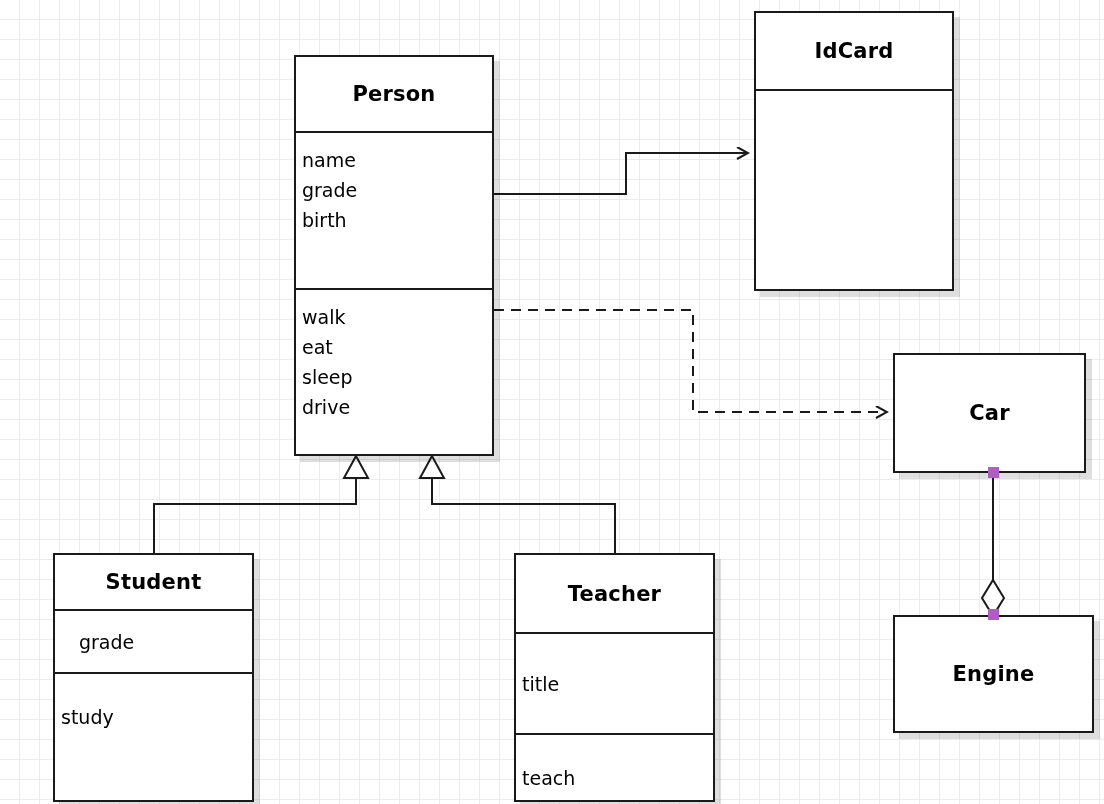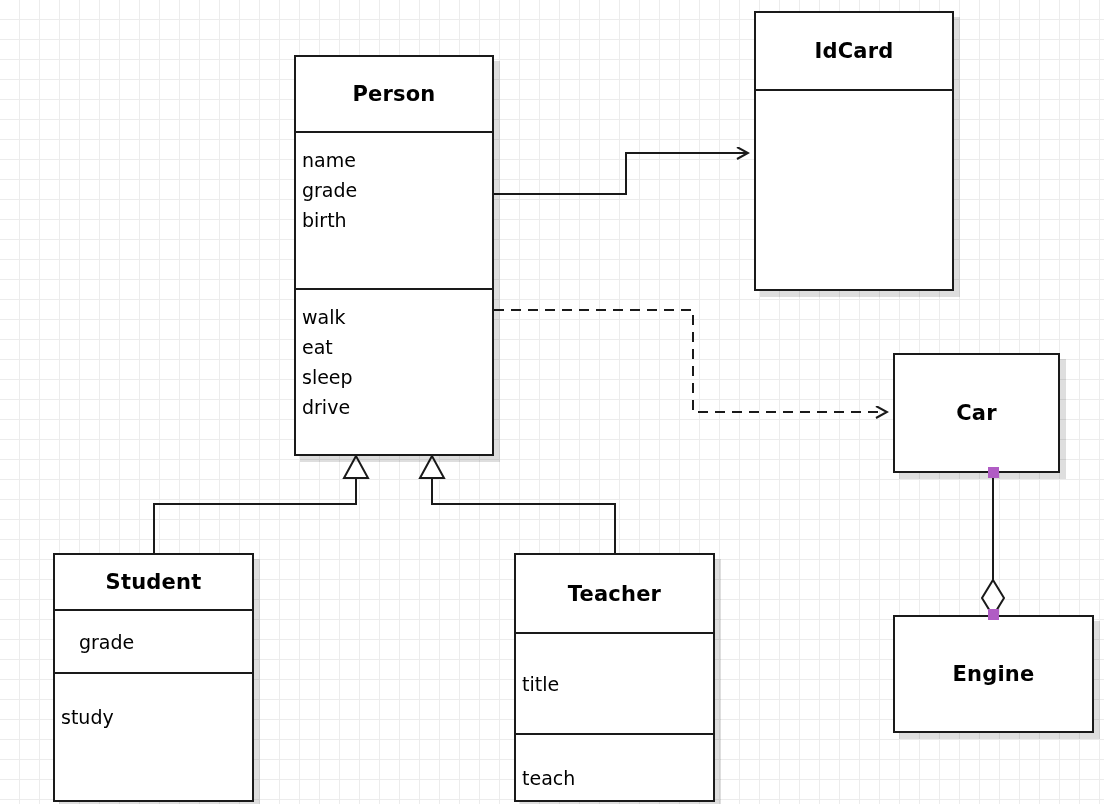--- a/index.html
+++ b/index.html
@@ -152,21 +152,21 @@
       <span>Teacher</span>
     </div>
     <div class="compartment cls-body pad-mid" style="height:101px;">
       <span class="member">title</span>
     </div>
     <div class="compartment cls-body pad-mid" style="height:87px;">
       <span class="member">teach</span>
     </div>
   </div>
 
-  <div class="uml-class" style="left:893px; top:353px; width:167px; height:120px;">
+  <div class="uml-class" style="left:893px; top:353px; width:193px; height:120px;">
     <div class="compartment cls-title" style="height:116px;">
       <span>Car</span>
     </div>
   </div>
 
   <div class="uml-class" style="left:893px; top:615px; width:201px; height:118px;">
     <div class="compartment cls-title" style="height:114px;align-items:center;">
       <span>Engine</span>
     </div>
   </div>

